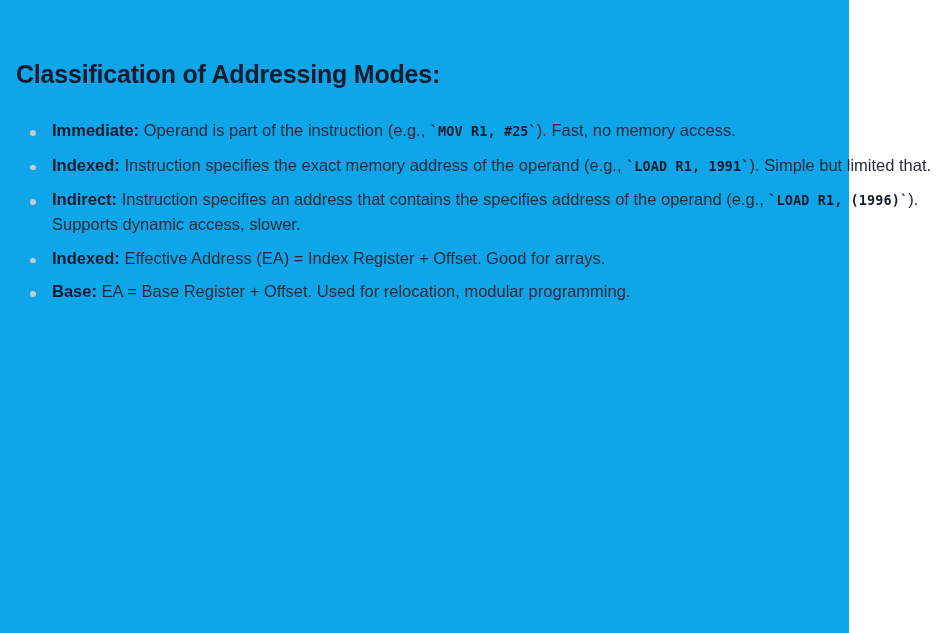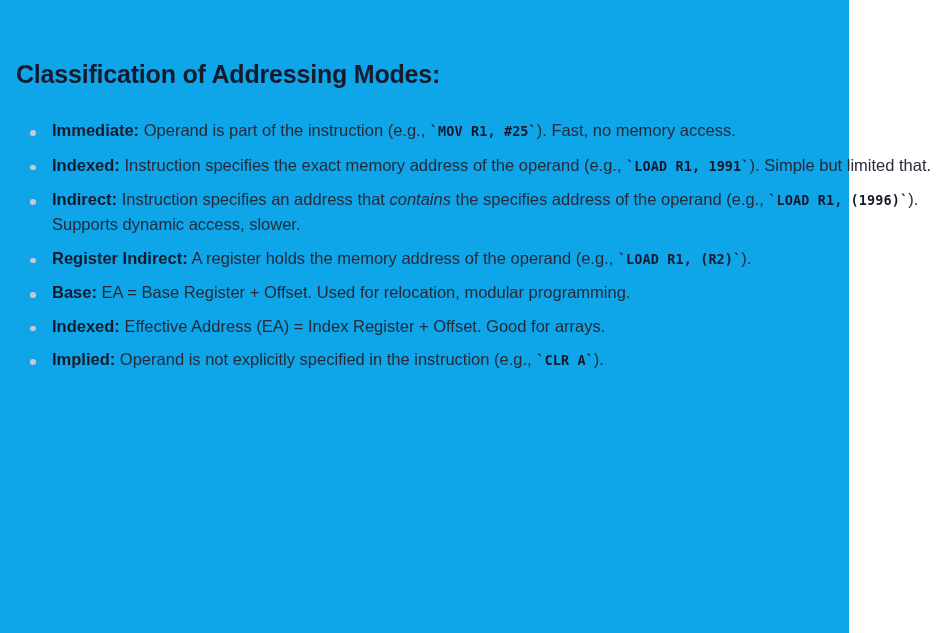--- a/index.html
+++ b/index.html
@@ -71,21 +71,20 @@
   .mode-label {
     font-weight: bold;
     color: #151b2d;
   }
 
   .mode-desc {
     color: #252b38;
   }
 
   .em {
-    font-style: italic;
     margin-top: 13px;
   }
 
   code, .code {
     font-family: "DejaVu Sans Mono", "Liberation Mono", monospace;
     font-size: 13.5px;
     font-weight: bold;
     color: #151b2d;
     letter-spacing: 0.1px;
     white-space: normal;
@@ -106,33 +105,27 @@
 
 
     <li class="mode-item">
       <span class="bullet"></span><span class="mode-label">Indexed:</span><span class="mode-desc"> <span>Instruction specifies the exact memory address of the operand (e.g., </span><code>`LOAD R1, 1991`</code><span>). Simple but limited that.</span></span>
     </li>
 
     <li class="mode-item">
       <span class="bullet"></span><span class="mode-label">Indirect:</span><span class="mode-desc"> <span>Instruction specifies an address that </span><span class="em">contains</span><span> the specifies address of the operand (e.g., </span><code>`LOAD R1, (1996)`</code><span>). Supports dynamic access, slower.</span></span>
     </li>
 
+
     <li class="mode-item">
-      <span class="bullet"></span><span class="mode-label">Register Indirect:</span><span class="mode-desc"> <span>A register holds the memory address of the operand (e.g., </span><code>`LOAD R1, (R2)`</code><span>).</span></span>
+      <span class="bullet"></span><span class="mode-label">Indexed:</span><span class="mode-desc"> <span>Effective Address (EA) = Index Register + Offset. Good for arrays.</span></span>
     </li>
 
     <li class="mode-item">
       <span class="bullet"></span><span class="mode-label">Base:</span><span class="mode-desc"> <span>EA = Base Register + Offset. Used for relocation, modular programming.</span></span>
     </li>
 
-    <li class="mode-item">
-      <span class="bullet"></span><span class="mode-label">Indexed:</span><span class="mode-desc"> <span>Effective Address (EA) = Index Register + Offset. Good for arrays.</span></span>
-    </li>
 
 
 
-
-    <li class="mode-item">
-      <span class="bullet"></span><span class="mode-label">Implied:</span><span class="mode-desc"> <span>Operand is not explicitly specified in the instruction (e.g., </span><code>`CLR A`</code><span>).</span></span>
-    </li>
 
   </ul>
 </div>
 
 </body></html>

